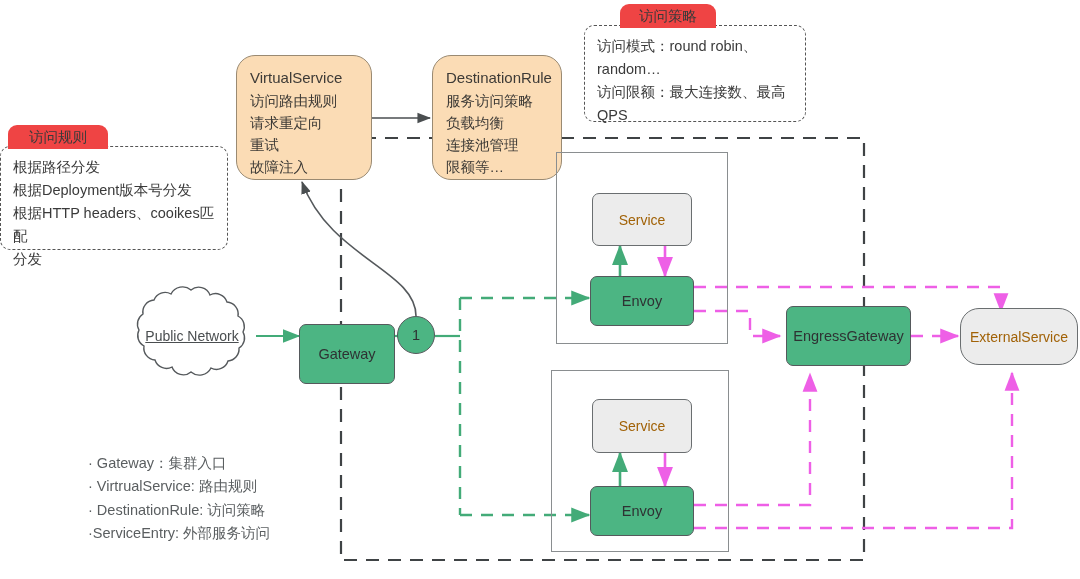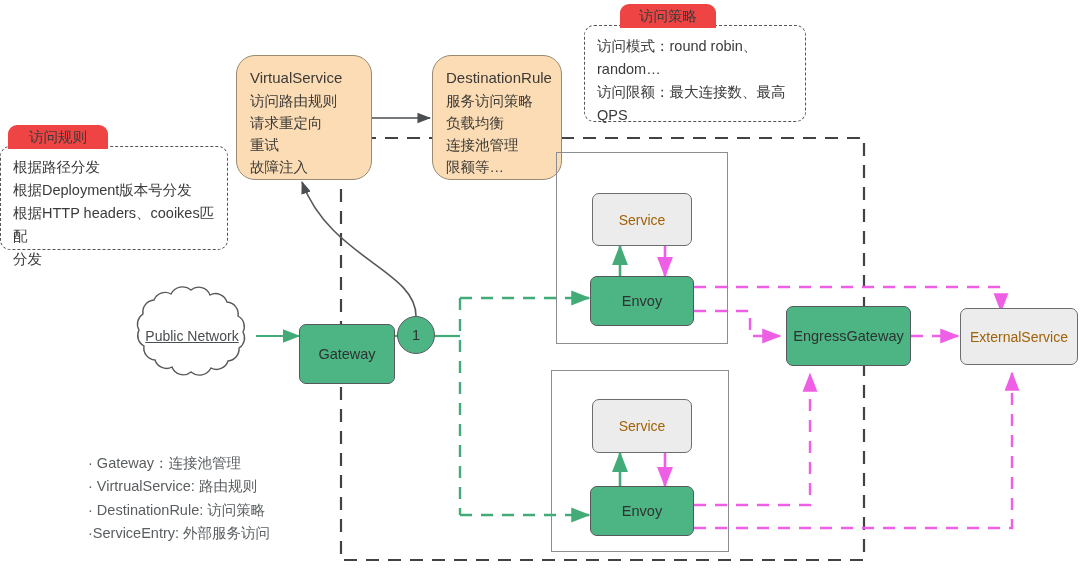--- a/index.html
+++ b/index.html
@@ -230,22 +230,22 @@
   <div class="circle-node" style="left:397px; top:316px;">1</div>
 
   <div class="node node-gray" style="left:592px; top:193px; width:100px; height:53px;">Service</div>
   <div class="node node-green" style="left:590px; top:276px; width:104px; height:50px;">Envoy</div>
 
   <div class="node node-gray" style="left:592px; top:399px; width:100px; height:54px;">Service</div>
   <div class="node node-green" style="left:590px; top:486px; width:104px; height:50px;">Envoy</div>
 
   <div class="node node-green" style="left:786px; top:306px; width:125px; height:60px;">EngressGateway</div>
 
-  <div class="node node-gray" style="left:960px; top:308px; width:118px; height:57px;">ExternalService</div>
+  <div class="node node-gray" style="left:960px; top:308px; width:118px; height:57px;border-radius:19px;">ExternalService</div>
 
   <div class="legend" style="left:88px; top:452px;">
-    <div>· Gateway：连接池管理</div>
+    <div>· Gateway：集群入口</div>
     <div>· VirtrualService: 路由规则</div>
     <div>· DestinationRule: 访问策略</div>
     <div>·ServiceEntry: 外部服务访问</div>
   </div>
 
 </div>
 
 </body></html>

